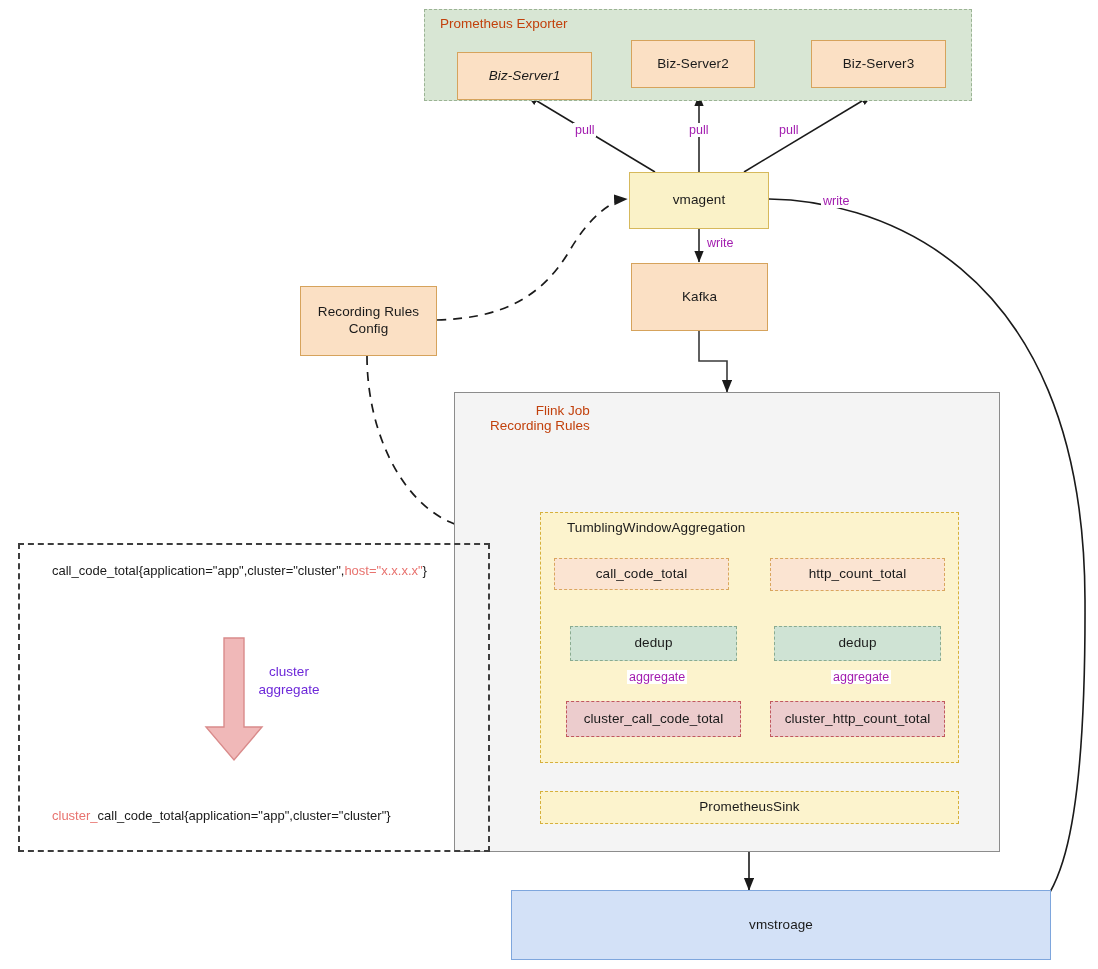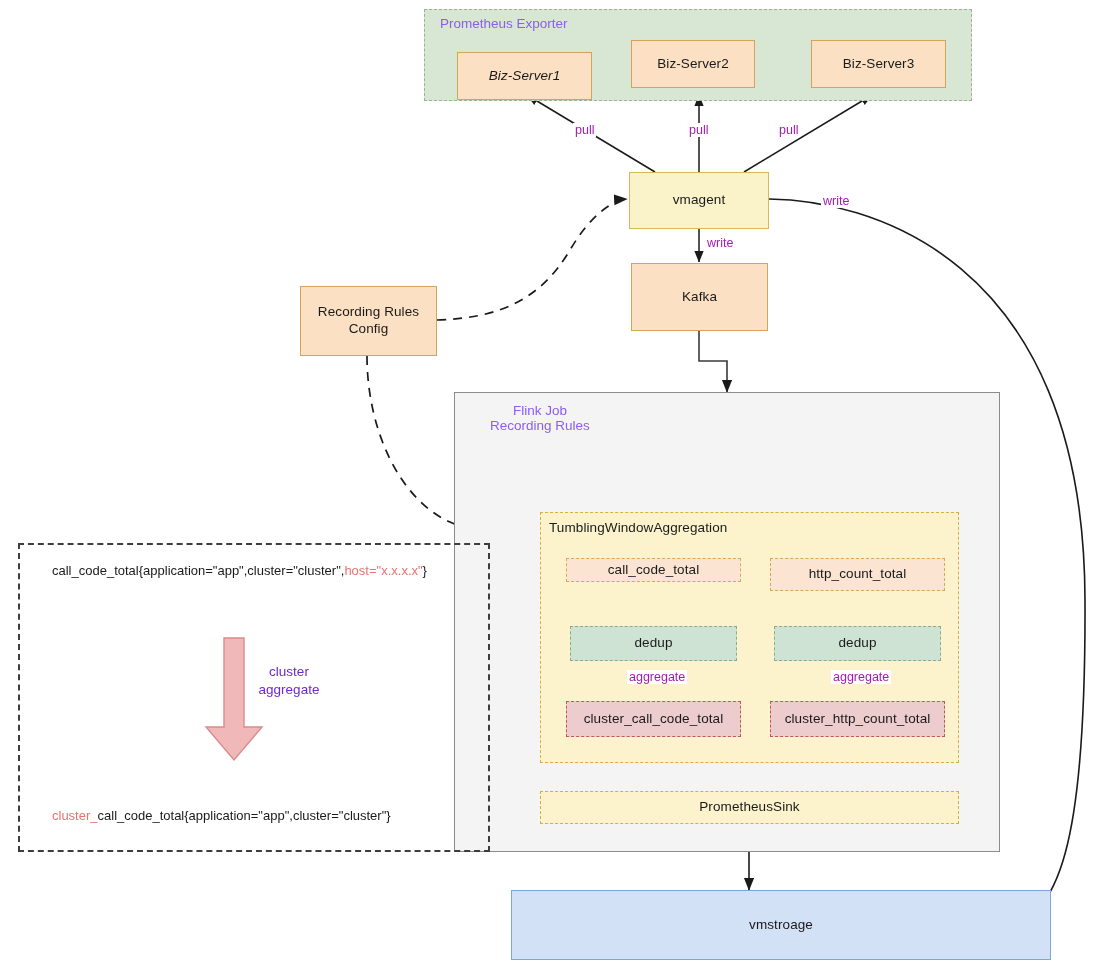--- a/index.html
+++ b/index.html
@@ -6,34 +6,34 @@
   body{width:1098px;height:969px;position:relative;overflow:hidden;
        font-family:"Liberation Sans","DejaVu Sans",sans-serif;color:#1a1a1a;}
   #canvas{position:absolute;left:0;top:0;width:1098px;height:969px;}
   .node{position:absolute;box-sizing:border-box;display:flex;align-items:center;
         justify-content:center;text-align:center;font-size:13.5px;line-height:1.25;
         letter-spacing:.1px;}
   svg.edges{position:absolute;left:0;top:0;width:1098px;height:969px;
             pointer-events:none;overflow:visible;}
   
   .exporter-group{background:#d8e6d4;border:1.5px dashed #9bb394;}
-  .grp-label{position:absolute;font-size:13.5px;color:#8b5cf6;text-align:center;
+  .grp-label{position:absolute;font-size:13.5px;color:#c2410c;text-align:right;
              display:block;white-space:pre;}
   .flink-group{background:#f4f4f4;border:1.5px solid #8c8c8c;}
   .annot-group{border:2px dashed #3d3d3d;background:transparent;}
   
   .box-peach{background:#fbe0c4;border:1.4px solid #d6a35c;}
   .box-yellow{background:#faf2c8;border:1.4px solid #d6b95c;}
   .box-blue{background:#d3e1f7;border:1.4px solid #7ea6dd;}
   
   .d-yellow{background:#fcf3cd;border:1.8px dashed #d6b03c;}
   .d-peach{background:#fbe4d2;border:1.8px dashed #d9a65e;}
   .d-green{background:#cfe3d4;border:1.8px dashed #8aab90;}
   .d-red{background:#eccccd;border:1.8px dashed #c0585e;}
-  .label-left{justify-content:flex-start;align-items:flex-start;padding:7px 0 0 8px;}
+  .label-left{justify-content:flex-start;align-items:flex-start;padding:7px 0 0 26px;}
   
   .etxt{position:absolute;font-size:12.5px;color:#a21caf;background:#fff;
         padding:0 2px;white-space:nowrap;}
   .mono-metric{position:absolute;font-size:13px;white-space:nowrap;color:#1a1a1a;}
   .red{color:#e8736f;}
   .centered-note{position:absolute;font-size:13.5px;text-align:center;
                  line-height:1.35;white-space:pre;color:#6d28d9;}
 </style>
 </head>
 <body>
@@ -95,21 +95,21 @@
 
   <div class="node box-blue" style="left:511px;top:890px;width:540px;height:70px;">vmstroage</div>
 
   <div class="node flink-group" style="left:454px;top:392px;width:546px;height:460px;"></div>
   <div class="grp-label" style="left:490px;top:403px;">Flink Job
 Recording Rules</div>
 
 
   <div class="node d-yellow label-left" style="left:540px;top:512px;width:419px;height:251px;">TumblingWindowAggregation</div>
 
-  <div class="node d-peach" style="left:566px;top:558px;width:175px;height:24px;text-align:center;">call_code_total</div>
+  <div class="node d-peach" style="left:554px;top:558px;width:175px;height:32px;text-align:center;">call_code_total</div>
   <div class="node d-green" style="left:570px;top:626px;width:167px;height:35px;">dedup</div>
   <div class="node d-peach" style="left:770px;top:558px;width:175px;height:33px;">http_count_total</div>
 
   <div class="node d-red" style="left:566px;top:701px;width:175px;height:36px;">cluster_call_code_total</div>
   <div class="node d-green" style="left:774px;top:626px;width:167px;height:35px;">dedup</div>
   <div class="node d-red" style="left:770px;top:701px;width:175px;height:36px;">cluster_http_count_total</div>
 
   <div class="node d-yellow" style="left:540px;top:791px;width:419px;height:33px;">PrometheusSink</div>
 
   <div class="etxt" style="left:573px;top:123px;">pull</div>

